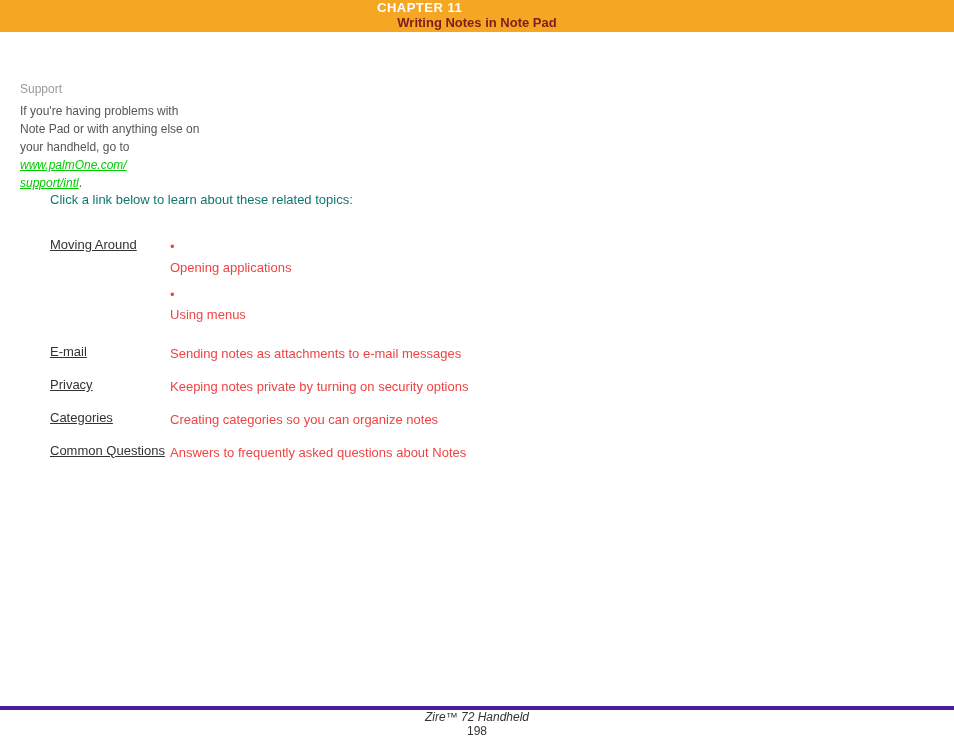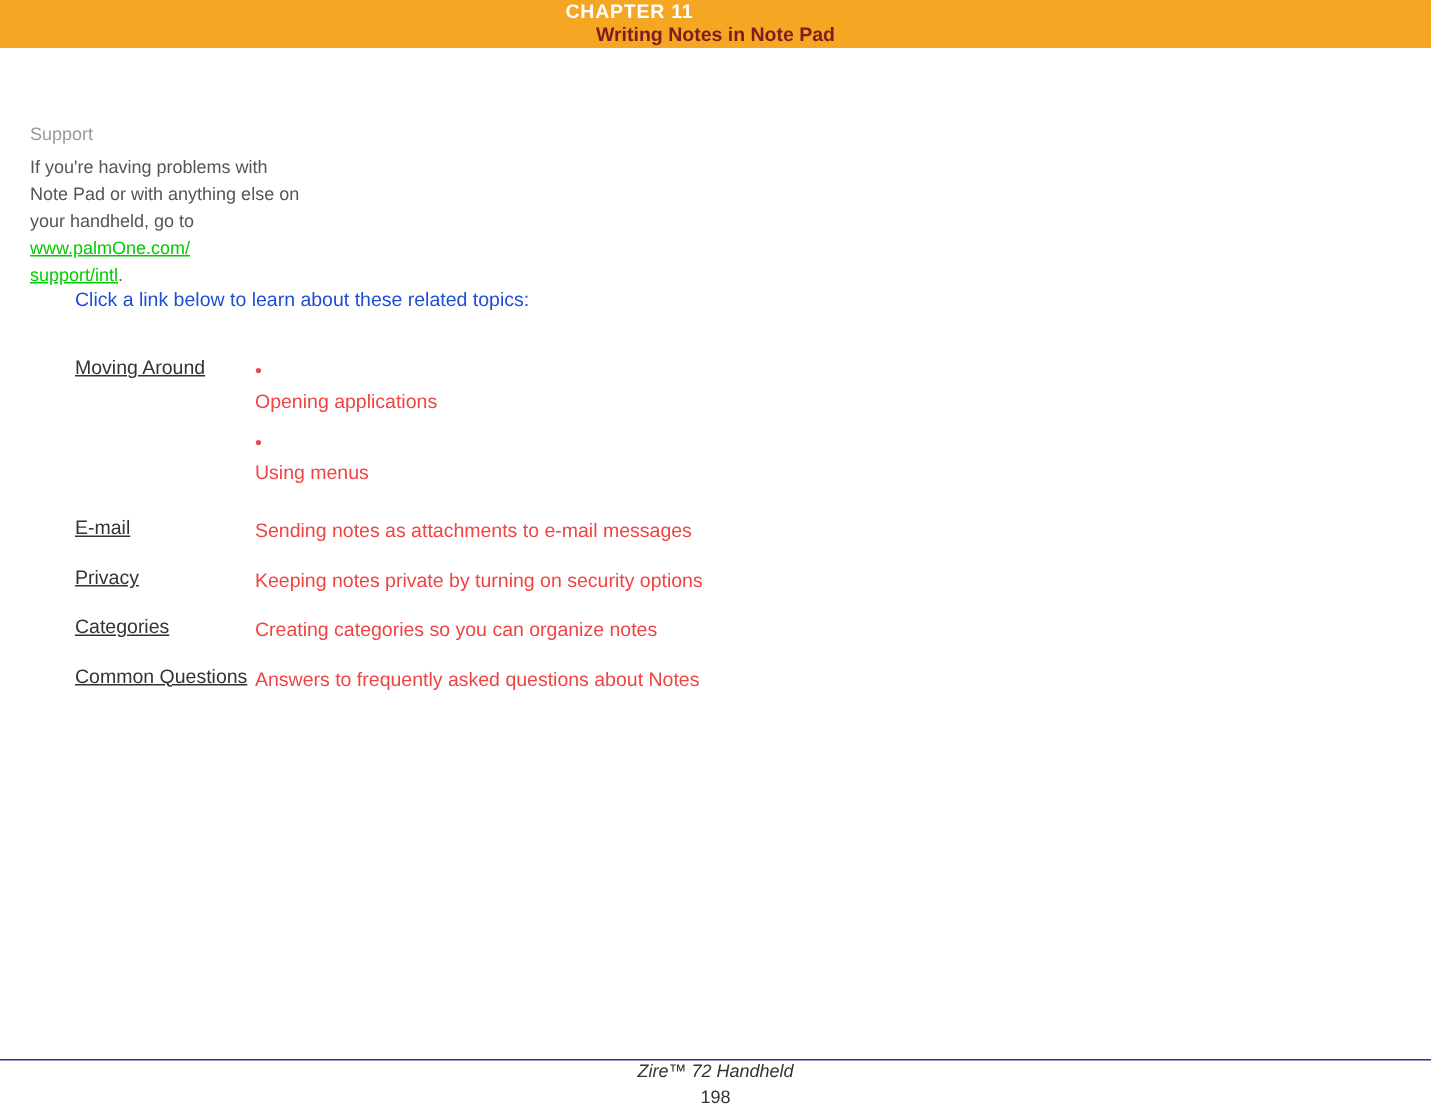--- a/index.html
+++ b/index.html
@@ -69,39 +69,40 @@
       color: #555;
       font-size: 12px;
       line-height: 1.5;
     }
 
     .sidebar-link {
       color: #00CC00;
       text-decoration: underline;
       font-size: 12px;
       cursor: pointer;
+      font-style: italic;
     }
 
     
     .main-content {
       flex: 1;
       padding-left: 30px;
       padding-top: 0;
     }
 
     .page-title {
       font-size: 26px;
       font-weight: normal;
       color: #222;
       margin-bottom: 12px;
       font-family: Georgia, 'Times New Roman', serif;
     }
 
     .page-intro {
-      color: #1d4ed8;
+      color: #0f766e;
       font-size: 13px;
       margin-bottom: 24px;
     }
 
     
     .topics-table {
       width: 100%;
       border-collapse: collapse;
     }
 
@@ -147,21 +148,21 @@
       vertical-align: super;
     }
 
     
     .footer {
       position: absolute;
       bottom: 0;
       left: 0;
       right: 0;
       height: 32px;
-      border-top: 1px solid #4c1d95;
+      border-top: 4px solid #4c1d95;
       display: flex;
       align-items: center;
       justify-content: space-between;
       padding: 0 20px;
       background: #fff;
     }
 
     .footer-brand {
       font-size: 12px;
       color: #333;

